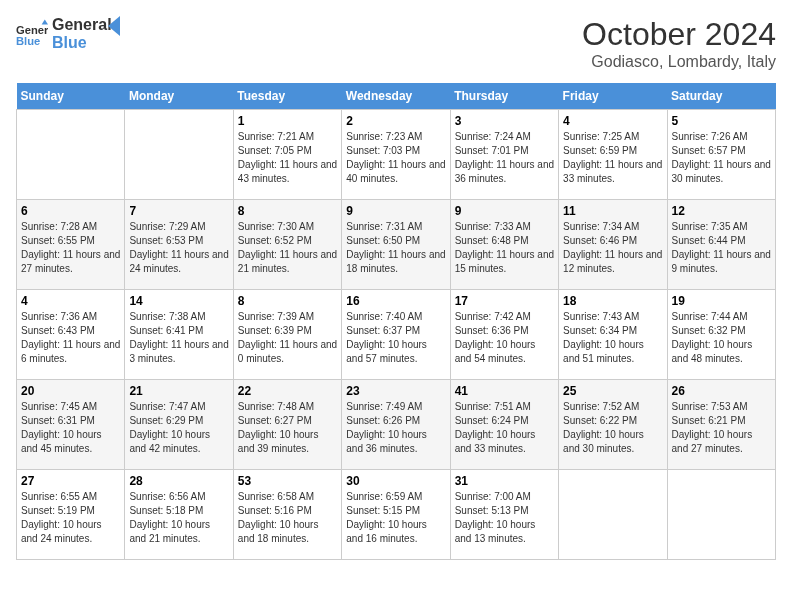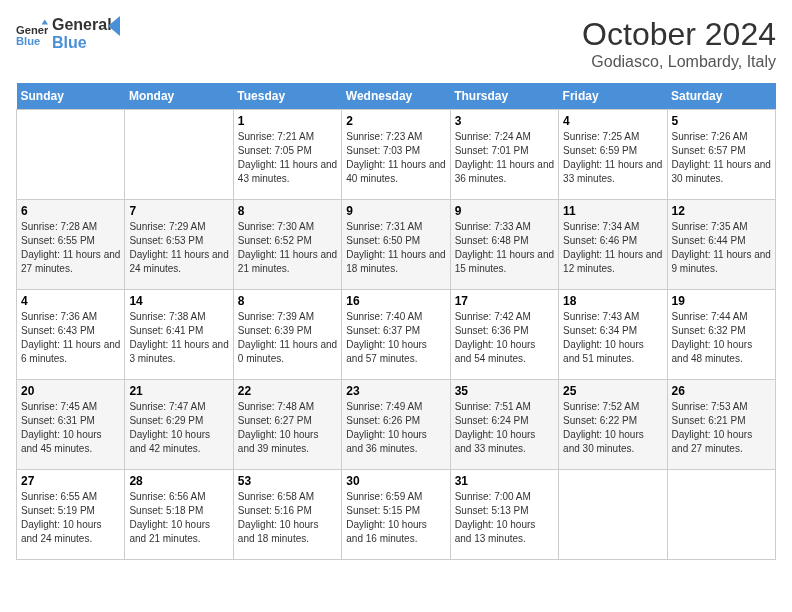--- a/index.html
+++ b/index.html
@@ -214,21 +214,21 @@
         </td>
         <td>
           <span class="day-number">22</span>
           <div class="day-info">Sunrise: 7:48 AM<br>Sunset: 6:27 PM<br>Daylight: 10 hours and 39 minutes.</div>
         </td>
         <td>
           <span class="day-number">23</span>
           <div class="day-info">Sunrise: 7:49 AM<br>Sunset: 6:26 PM<br>Daylight: 10 hours and 36 minutes.</div>
         </td>
         <td>
-          <span class="day-number">35</span>
+          <span class="day-number">41</span>
           <div class="day-info">Sunrise: 7:51 AM<br>Sunset: 6:24 PM<br>Daylight: 10 hours and 33 minutes.</div>
         </td>
         <td>
           <span class="day-number">25</span>
           <div class="day-info">Sunrise: 7:52 AM<br>Sunset: 6:22 PM<br>Daylight: 10 hours and 30 minutes.</div>
         </td>
         <td>
           <span class="day-number">26</span>
           <div class="day-info">Sunrise: 7:53 AM<br>Sunset: 6:21 PM<br>Daylight: 10 hours and 27 minutes.</div>
         </td>

